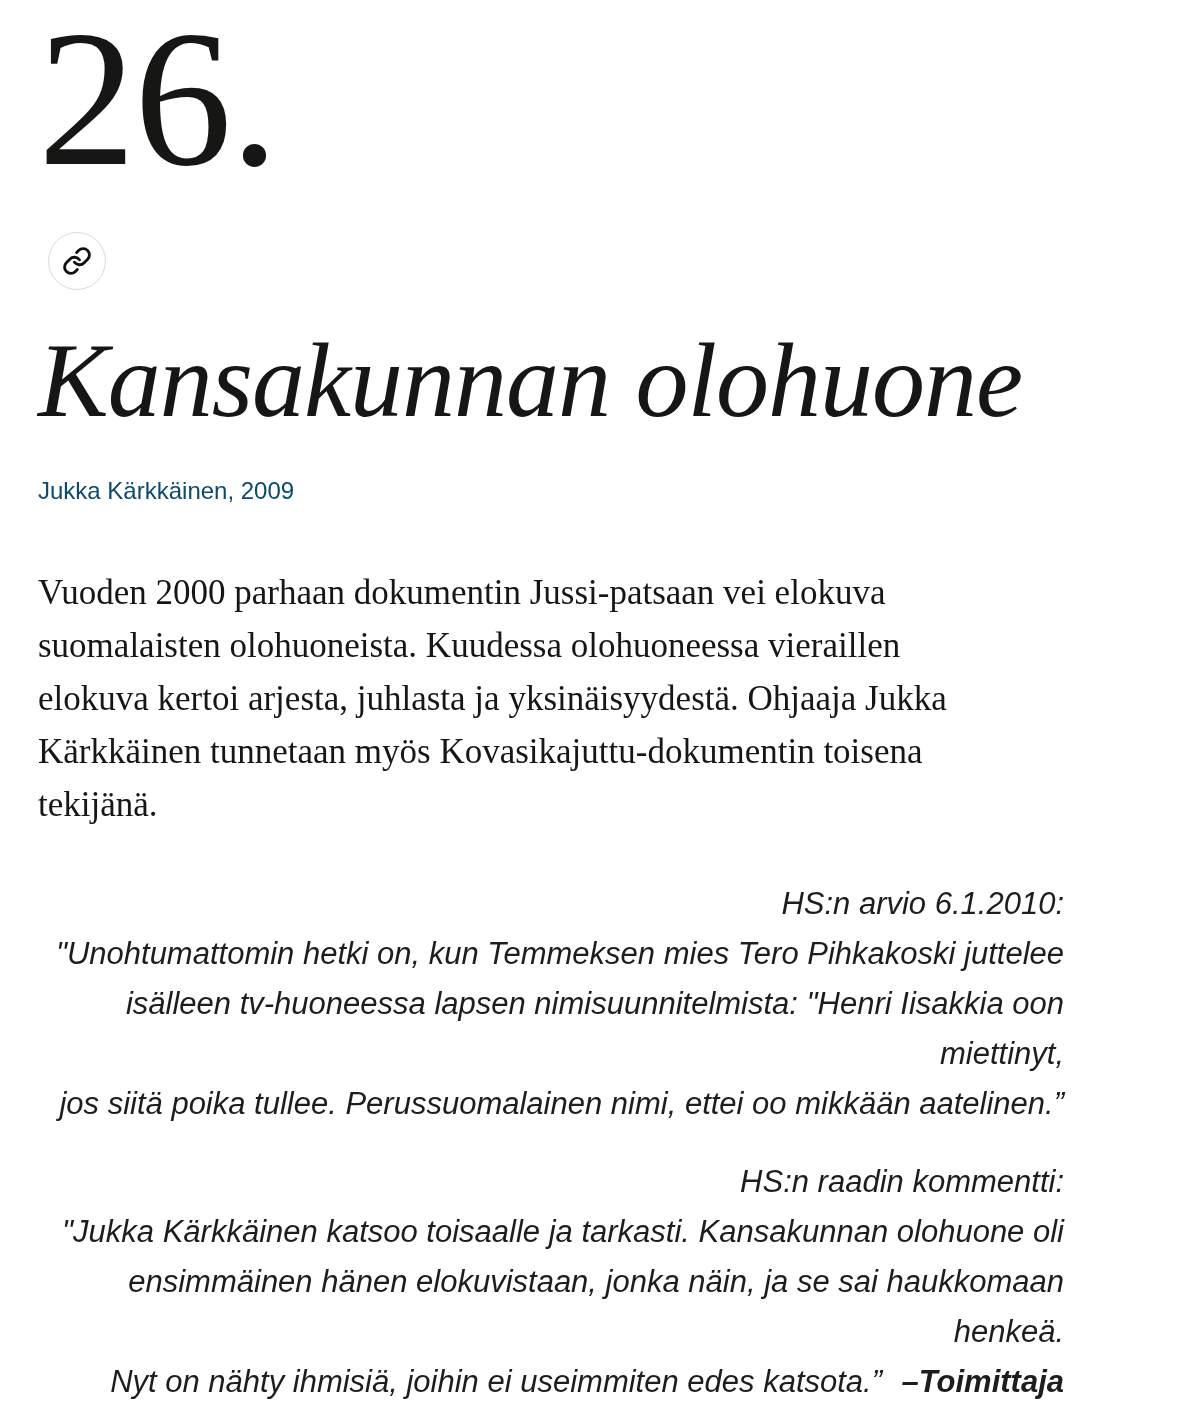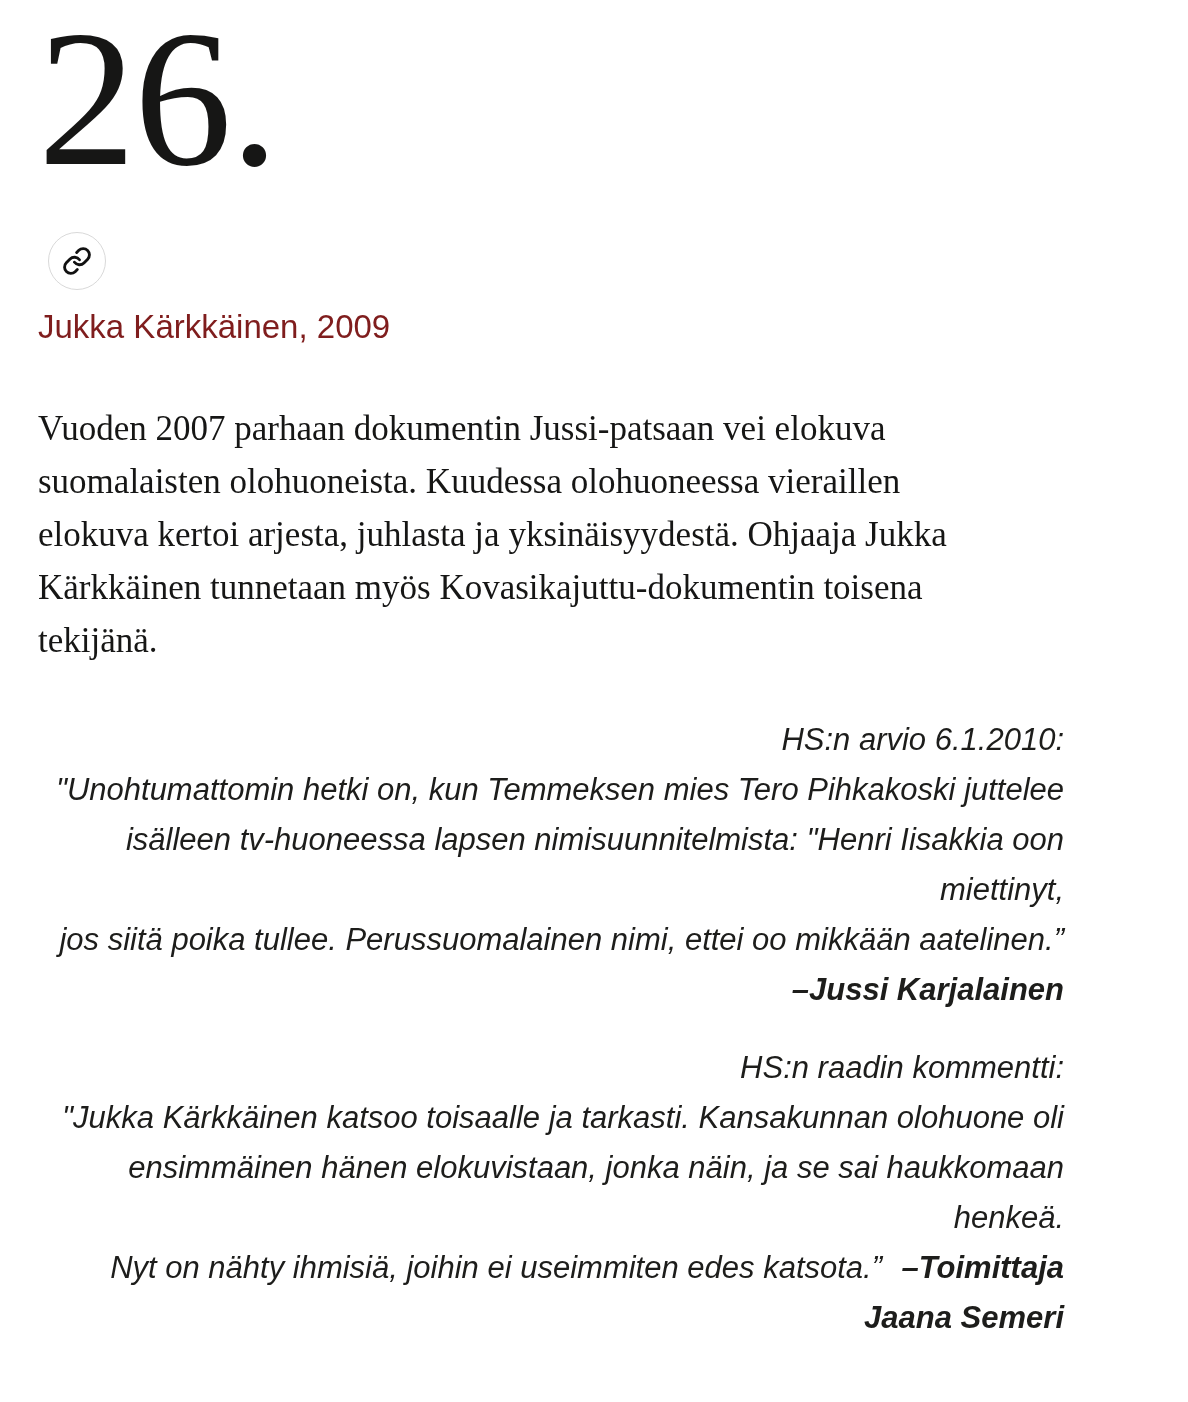--- a/index.html
+++ b/index.html
@@ -42,24 +42,24 @@
     margin: 30px 0 0;
     font-family: "Liberation Serif", serif;
     font-style: italic;
     font-weight: 400;
     font-size: 106px;
     line-height: 122px;
     letter-spacing: -1px;
     color: #161615;
   }
   .entry-byline {
-    margin: 16px 0 0;
-    font-size: 33px;
+    margin: 28px 0 0;
+    font-size: 24px;
     line-height: 42px;
-    color: #7f1d1d;
+    color: #0c4a6e;
   }
   .entry-desc {
     margin: 54px 0 0;
     max-width: 1110px;
     font-family: "Liberation Serif", serif;
     font-size: 35px;
     line-height: 53px;
     color: #161615;
     white-space: pre-line;
   }
@@ -83,35 +83,35 @@
 
   <h2 class="entry-number">26.</h2>
 
   <button class="anchor-btn">
     <svg width="30" height="30" viewBox="0 0 24 24" fill="none" stroke="#111111" stroke-width="2.3" stroke-linecap="round" stroke-linejoin="round">
       <path d="M10 13a5 5 0 0 0 7.54.54l3-3a5 5 0 0 0-7.07-7.07l-1.72 1.71"></path>
       <path d="M14 11a5 5 0 0 0-7.54-.54l-3 3a5 5 0 0 0 7.07 7.07l1.71-1.71"></path>
     </svg>
   </button>
 
+  <h3 class="entry-title">Kansakunnan olohuone</h3>
 
   <p class="entry-byline">Jukka Kärkkäinen, 2009</p>
 
-  <p class="entry-desc">Vuoden 2007 parhaan dokumentin Jussi-patsaan vei elokuva
+  <p class="entry-desc">Vuoden 2000 parhaan dokumentin Jussi-patsaan vei elokuva
 suomalaisten olohuoneista. Kuudessa olohuoneessa vieraillen
 elokuva kertoi arjesta, juhlasta ja yksinäisyydestä. Ohjaaja Jukka
 Kärkkäinen tunnetaan myös Kovasikajuttu-dokumentin toisena
 tekijänä.</p>
 
   <section class="quote-block qb-review">
     <p class="q-label">HS:n arvio 6.1.2010:</p>
     <p class="q-text">"Unohtumattomin hetki on, kun Temmeksen mies Tero Pihkakoski juttelee
 isälleen tv-huoneessa lapsen nimisuunnitelmista: "Henri Iisakkia oon miettinyt,
 jos siitä poika tullee. Perussuomalainen nimi, ettei oo mikkään aatelinen.”</p>
-    <p class="q-attr">–Jussi Karjalainen</p>
   </section>
 
   <section class="quote-block qb-panel">
     <p class="q-label">HS:n raadin kommentti:</p>
     <p class="q-text"><span>"Jukka Kärkkäinen katsoo toisaalle ja tarkasti. Kansakunnan olohuone oli
 ensimmäinen hänen elokuvistaan, jonka näin, ja se sai haukkomaan henkeä.
 Nyt on nähty ihmisiä, joihin ei useimmiten edes katsota.” </span><span class="q-attr-inline">–Toimittaja Jaana Semeri</span></p>
   </section>
 
 </main>

